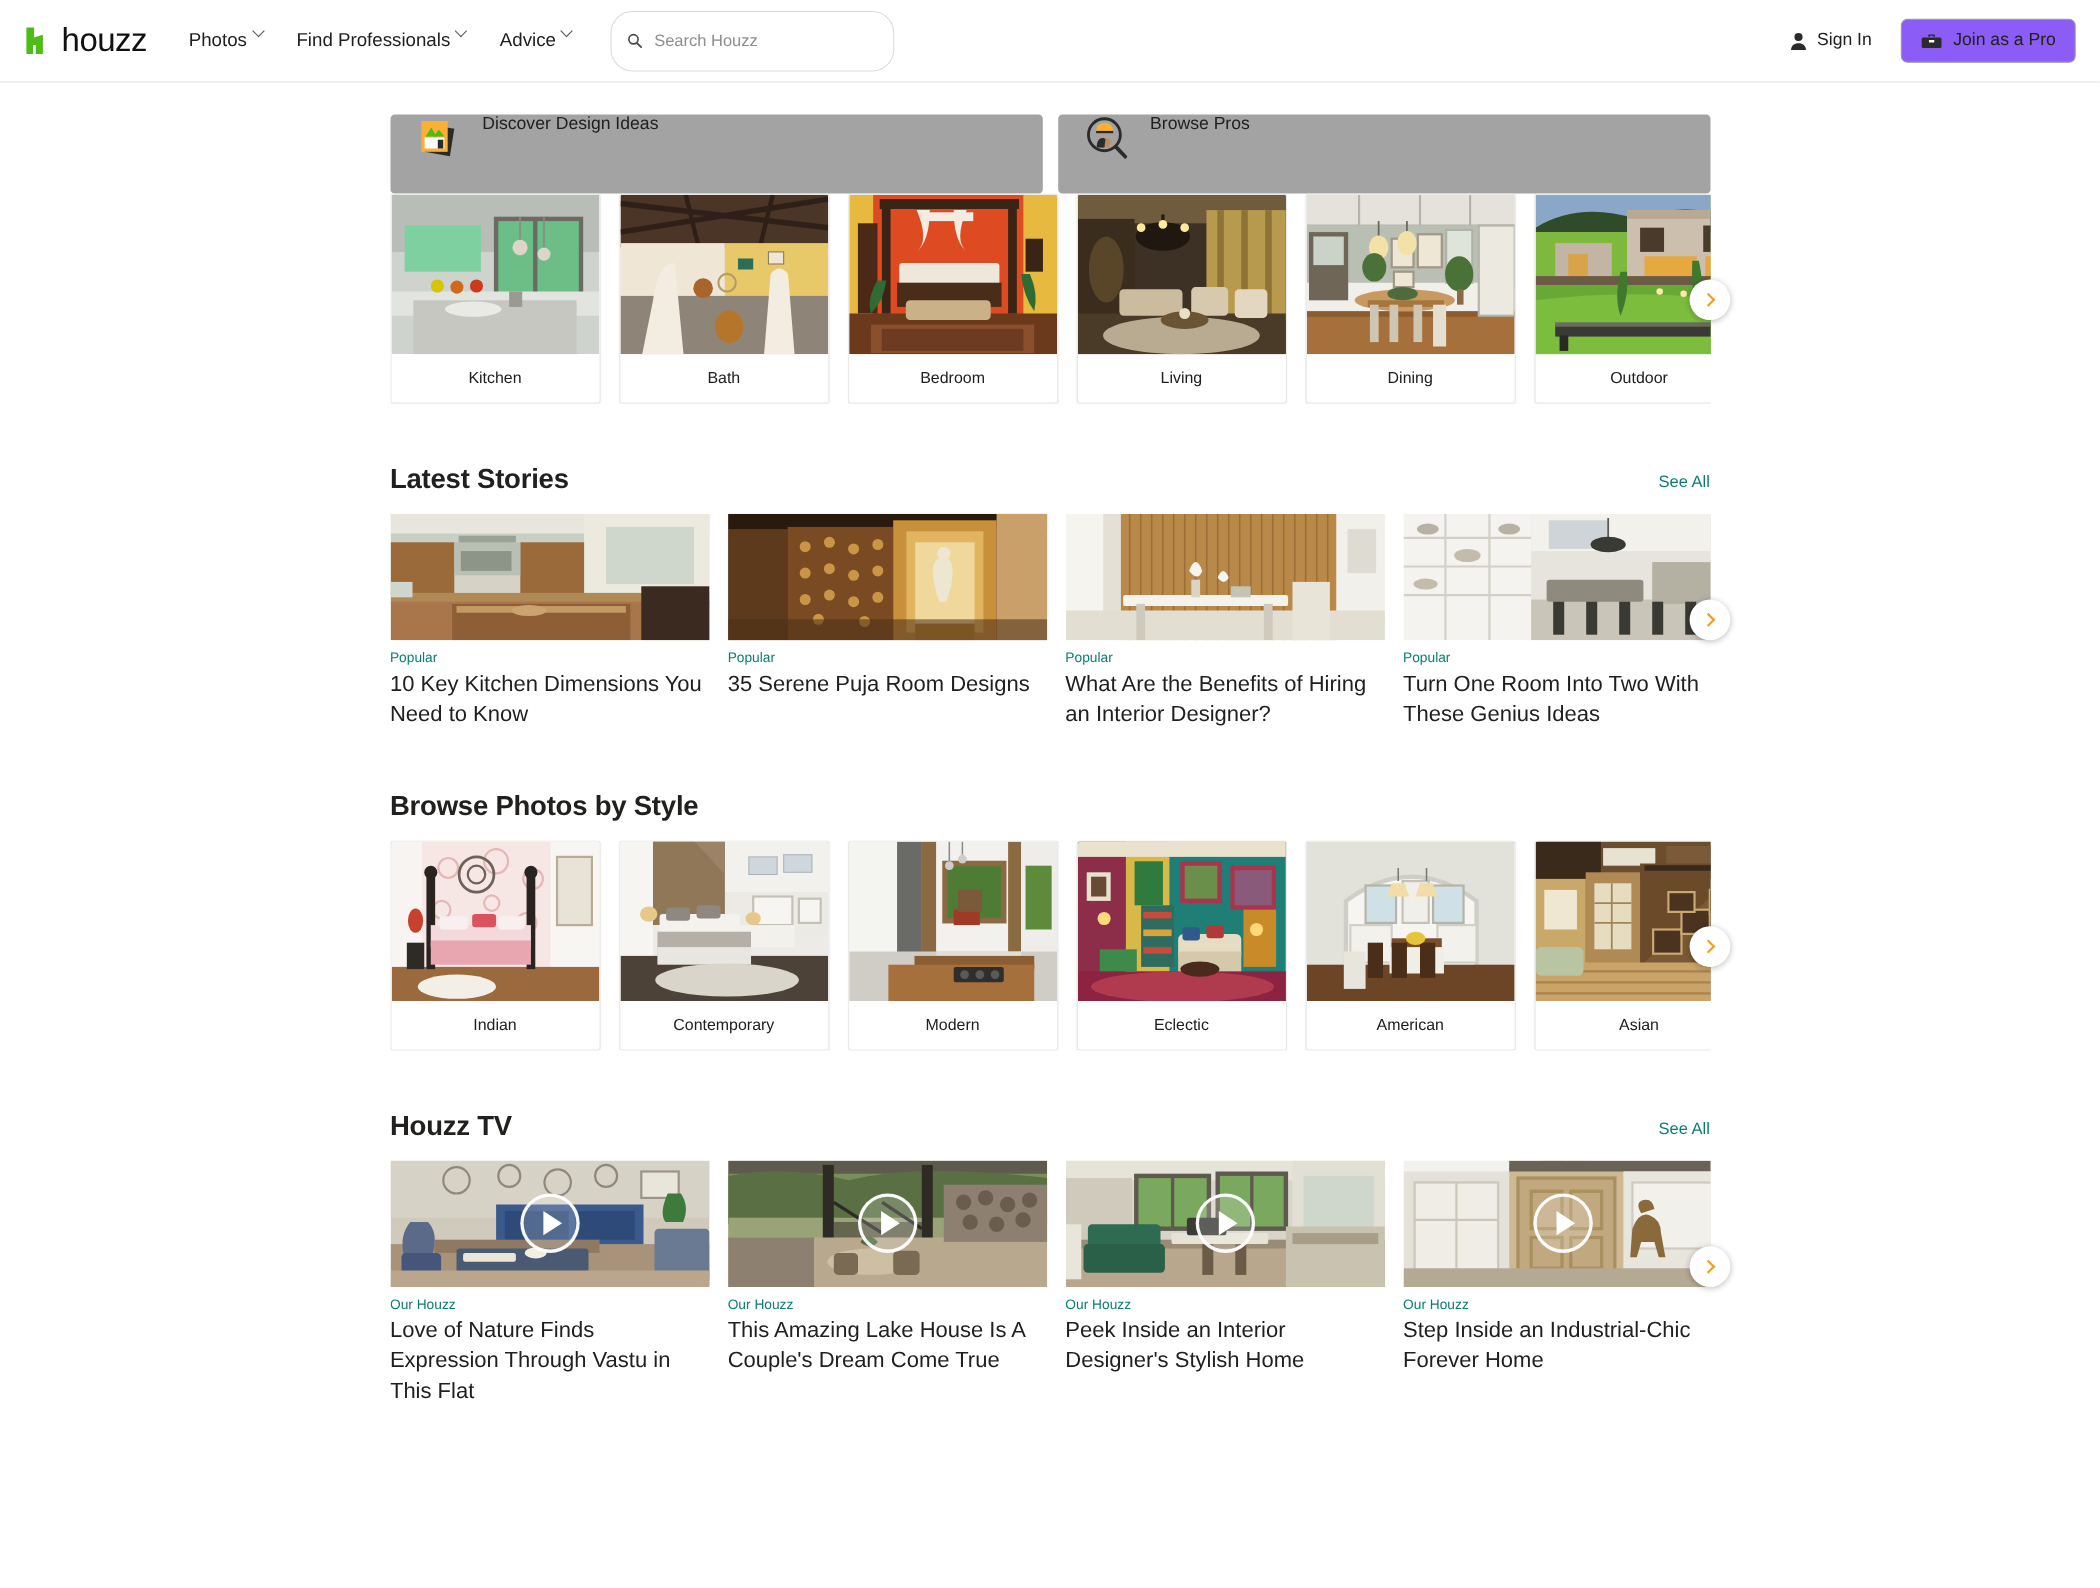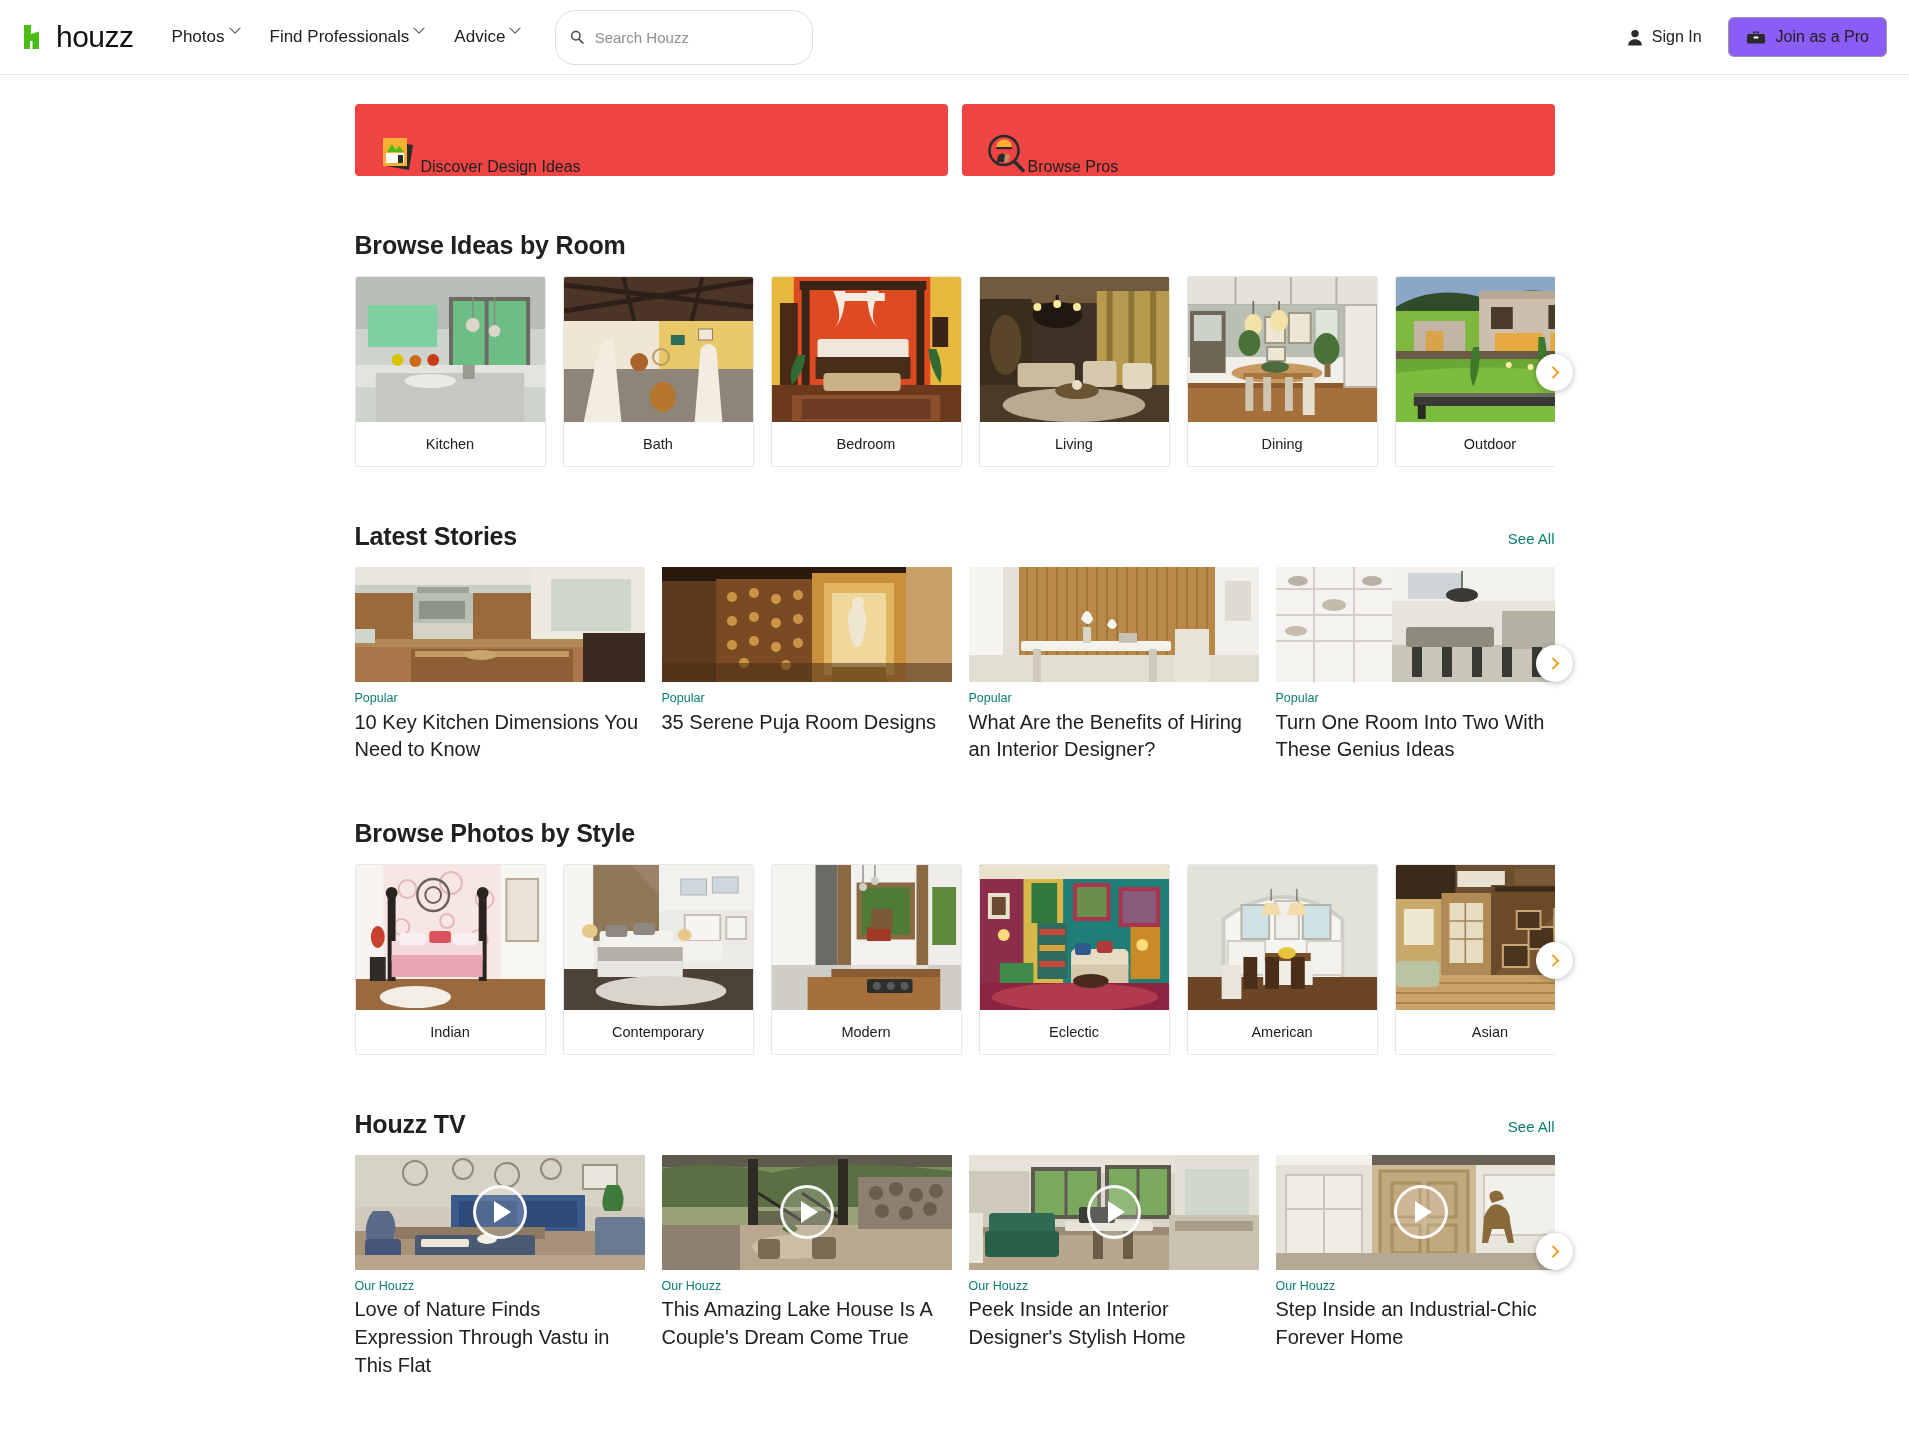--- a/index.html
+++ b/index.html
@@ -120,25 +120,26 @@
 
   
   .quick-row {
     display: flex;
     gap: 14px;
     margin-top: 29px;
   }
   .quick-card {
     flex: 1;
     height: 72px;
-    background: #ef4444;
+    background: #a3a3a3;
     border-radius: 4px;
     display: flex;
-    align-items: flex-end;
+    align-items: flex-start;
     padding-left: 22px;
+    gap: 18px;
     cursor: pointer;
   }
   .quick-label { font-size: 16px; color: #21201f; }
   .quick-icon { width: 44px; height: 44px; flex: none; }
 
   
   .sec-head {
     display: flex;
     align-items: flex-end;
     justify-content: space-between;
@@ -345,23 +346,20 @@
         <path d="M12.5 15.5c0-5 3.6-8 7.8-8s7.6 3 7.6 8z" fill="#FBB034"></path>
         <path d="M13 30c0-5.2 3-8.6 7.6-8.6 2.5 0 4.4 1 5.6 2.6l-2.4 6z" fill="#C08A5E"></path>
         <path d="M13 30c0-5.2 2-8.6 5-8.6 1.3 0 2.2.4 2.9 1.1L20 30z" fill="#2b2b2b"></path>
         <rect x="12.5" y="15" width="15.5" height="2.1" fill="#2b2b2b"></rect>
       </svg>
       <span class="quick-label">Browse Pros</span>
     </div>
 
   </div>
 
-  <div class="sec-head">
-    <div class="sec-title">Browse Ideas by Room</div>
-  </div>
 
   <div class="carousel">
     <div class="carousel-viewport">
       <div class="tile-row">
 
         <div class="tile">
           <svg class="tile-img" viewBox="0 0 191 145" preserveAspectRatio="none">
             <rect width="191" height="145" fill="#cfd3cd"></rect>
             <rect x="0" y="0" width="191" height="52" fill="#b9bdb7"></rect>
             <rect x="12" y="28" width="70" height="42" fill="#7fd0a0"></rect>

